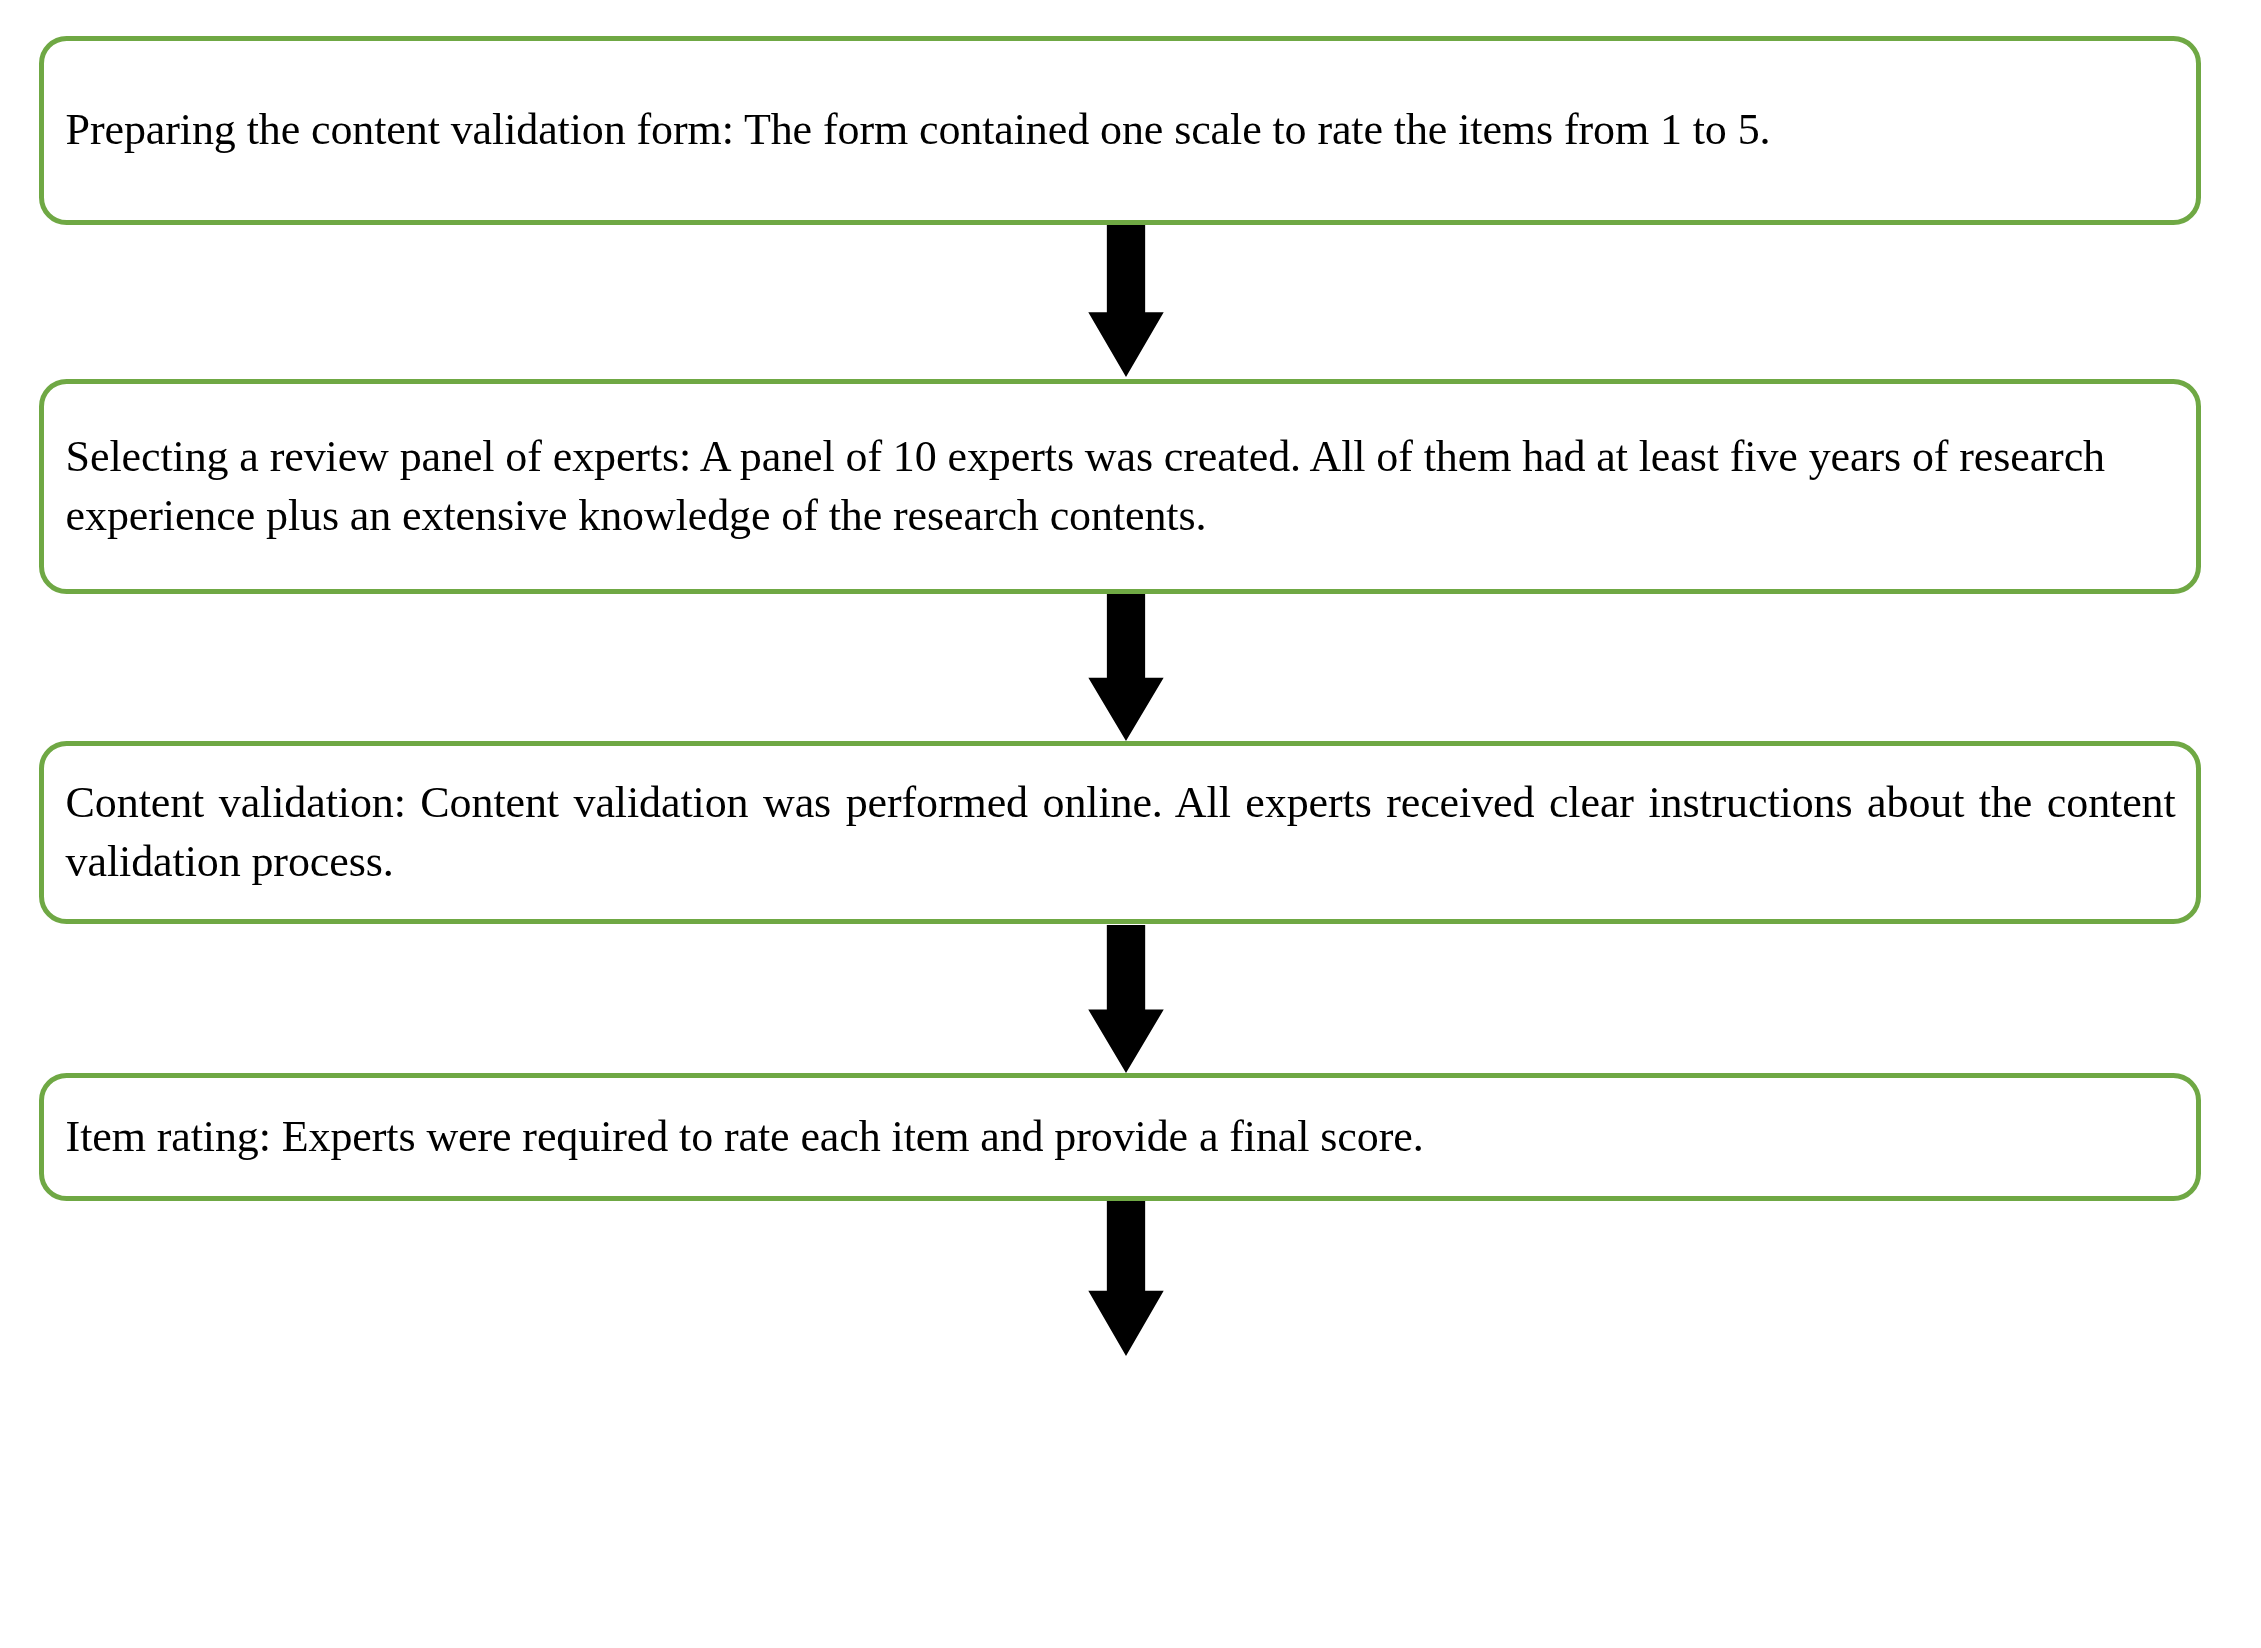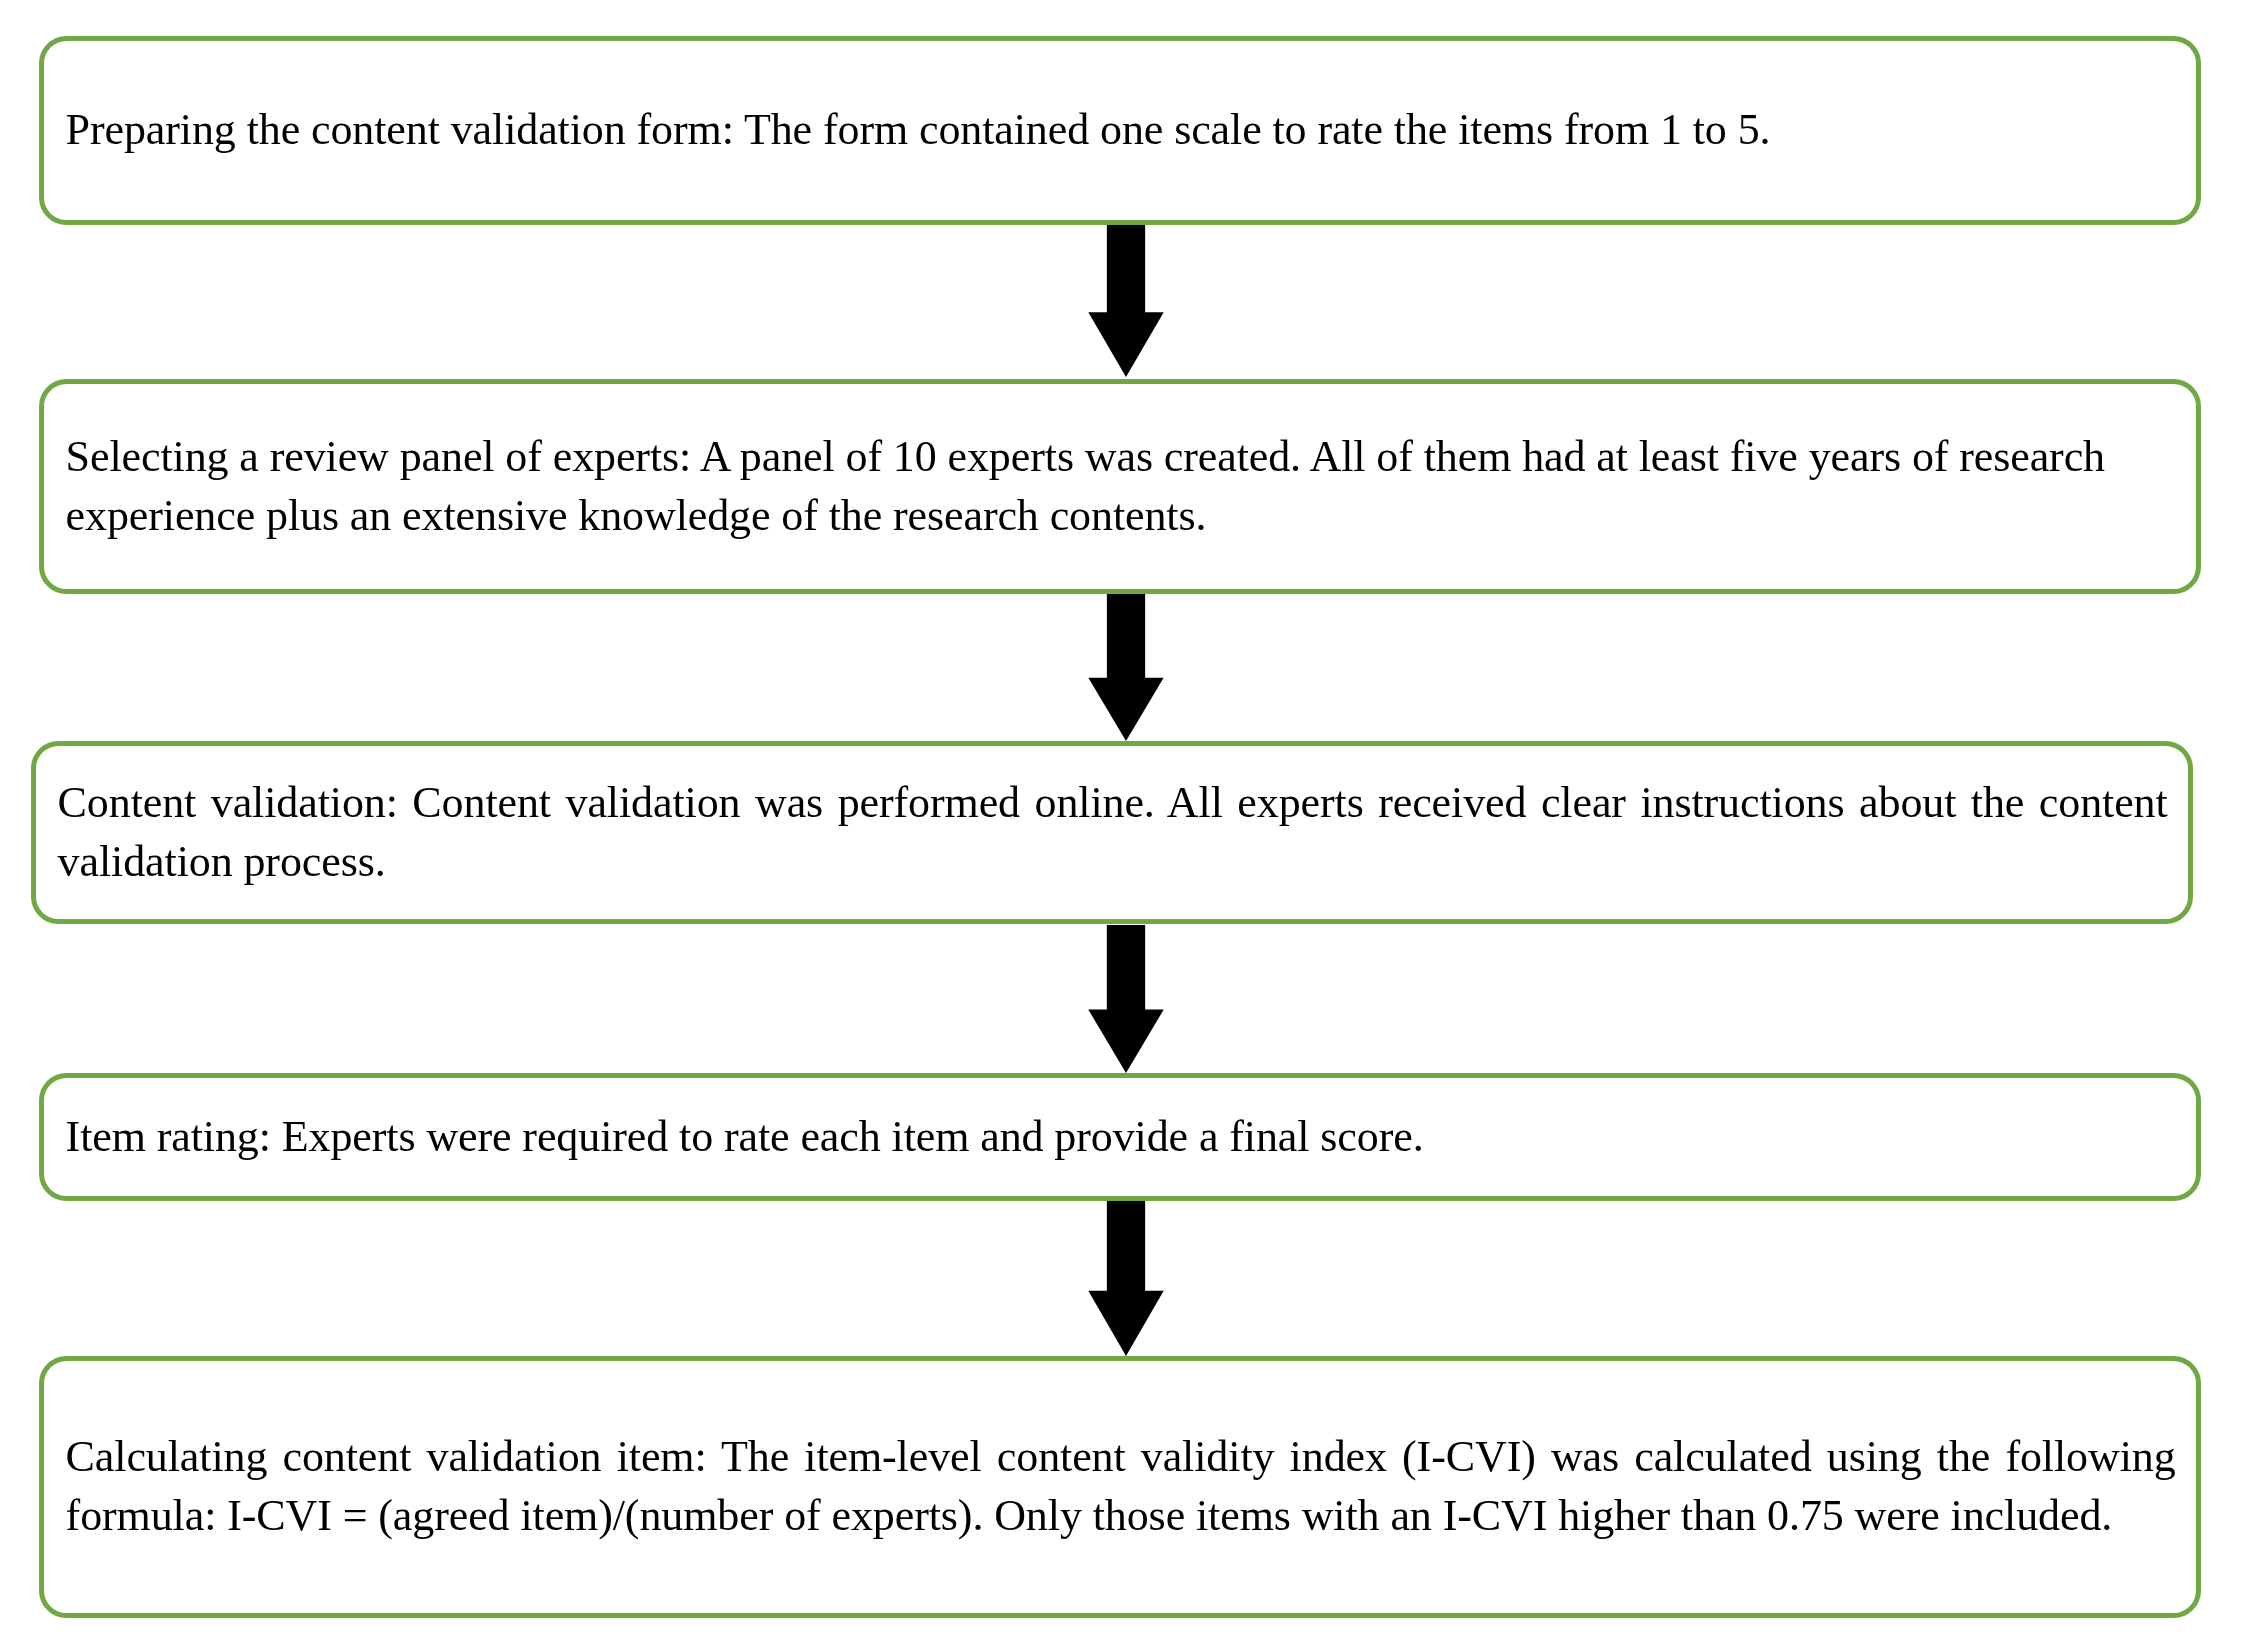--- a/index.html
+++ b/index.html
@@ -65,38 +65,35 @@
   <div class="flow-box" style="left:39px; top:379px; width:2162px; height:215px;">
     <span class="flow-box-text align-left">Selecting a review panel of experts: A panel of 10 experts was created. All of them had at least five years of research experience plus an extensive knowledge of the research contents.</span>
   </div>
 
   <div class="arrow" style="left:1088px; top:594px; width:76px; height:147px;">
     <svg width="76" height="147" viewBox="0 0 126 246" aria-hidden="true">
       <polygon points="31,0 95,0 95,140 126,140 63,246 0,140 31,140" fill="#000000"></polygon>
     </svg>
   </div>
 
-  <div class="flow-box" style="left:31px; top:741px; width:2162px; height:183px;">
+  <div class="flow-box" style="left:39px; top:741px; width:2162px; height:183px;">
     <span class="flow-box-text align-just">Content validation: Content validation was performed online. All experts received clear instructions about the content validation process.</span>
   </div>
 
   <div class="arrow" style="left:1088px; top:925px; width:76px; height:148px;">
     <svg width="76" height="148" viewBox="0 0 126 247" aria-hidden="true">
       <polygon points="31,0 95,0 95,141 126,141 63,247 0,141 31,141" fill="#000000"></polygon>
     </svg>
   </div>
 
   <div class="flow-box" style="left:39px; top:1073px; width:2162px; height:128px;">
     <span class="flow-box-text align-left">Item rating: Experts were required to rate each item and provide a final score.</span>
   </div>
 
   <div class="arrow" style="left:1088px; top:1201px; width:76px; height:155px;">
     <svg width="76" height="155" viewBox="0 0 126 259" aria-hidden="true">
       <polygon points="31,0 95,0 95,150 126,150 63,259 0,150 31,150" fill="#000000"></polygon>
     </svg>
   </div>
 
-  <div class="flow-box" style="left:39px; top:1356px; width:2162px; height:262px;">
-    <span class="flow-box-text align-just">Calculating content validation item: The item-level content validity index (I-CVI) was calculated using the following formula: I-CVI = (agreed item)/(number of experts). Only those items with an I-CVI higher than 0.75 were included.</span>
-  </div>
 
 </div>
 
 
 </body></html>

